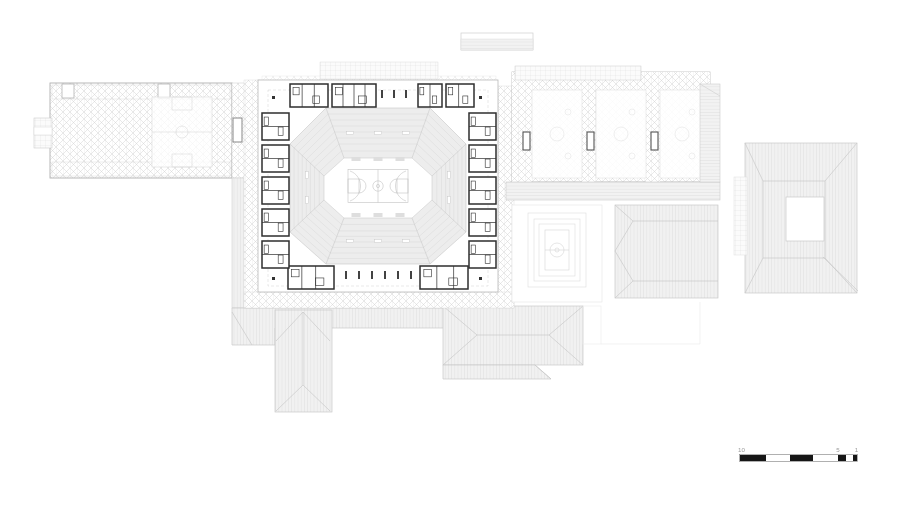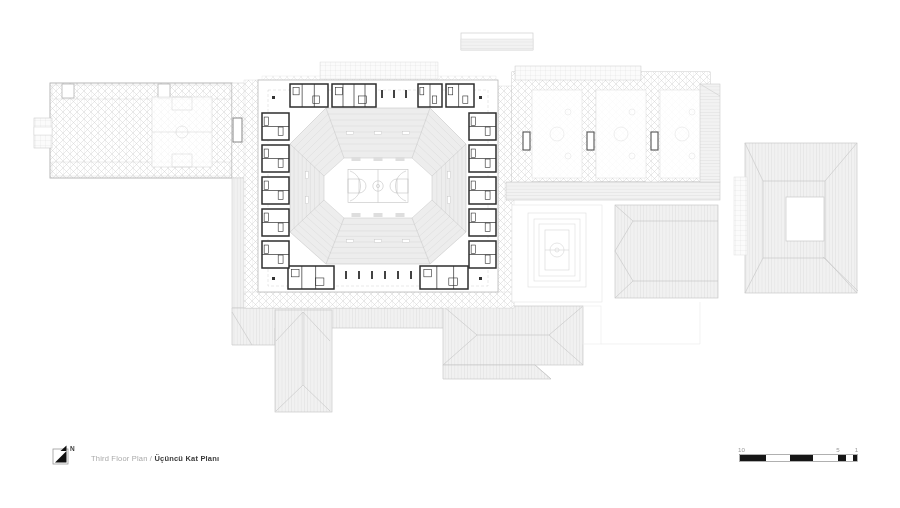--- a/index.html
+++ b/index.html
@@ -340,26 +340,14 @@
     <rect x="740" y="455" width="26" height="6" fill="#161616"></rect>
     <rect x="790" y="455" width="23" height="6" fill="#161616"></rect>
     <rect x="838" y="455" width="8" height="6" fill="#161616"></rect>
     <rect x="853" y="455" width="4" height="6" fill="#161616"></rect>
     <text x="738" y="451.5" font-size="6.2" fill="#9b9b9b">10</text>
     <text x="838" y="451.5" font-size="6.2" fill="#9b9b9b" text-anchor="middle">5</text>
     <text x="856.5" y="451.5" font-size="6.2" fill="#9b9b9b" text-anchor="middle">1</text>
   </g>
 </svg>
 
-<div class="footer">
-  <svg width="28" height="24" viewBox="0 0 28 24">
-    <rect x="1" y="6" width="15" height="15" fill="#ffffff" stroke="#9a9a9a" stroke-width="0.8"></rect>
-    <polygon points="3,19.5 14.5,8 14.5,19.5" fill="#111111"></polygon>
-    <polygon points="8.5,8 14.5,2.5 14.5,8" fill="#111111"></polygon>
-    <text x="18" y="8" font-size="6.5" font-weight="bold" fill="#3a3a3a">N</text>
-  </svg>
-  <div class="title">
-    <span class="t1">Third Floor Plan /</span>
-    <span class="t2">Üçüncü Kat Planı</span>
-  </div>
+
 </div>
 
-</div>
-
 </body></html>

